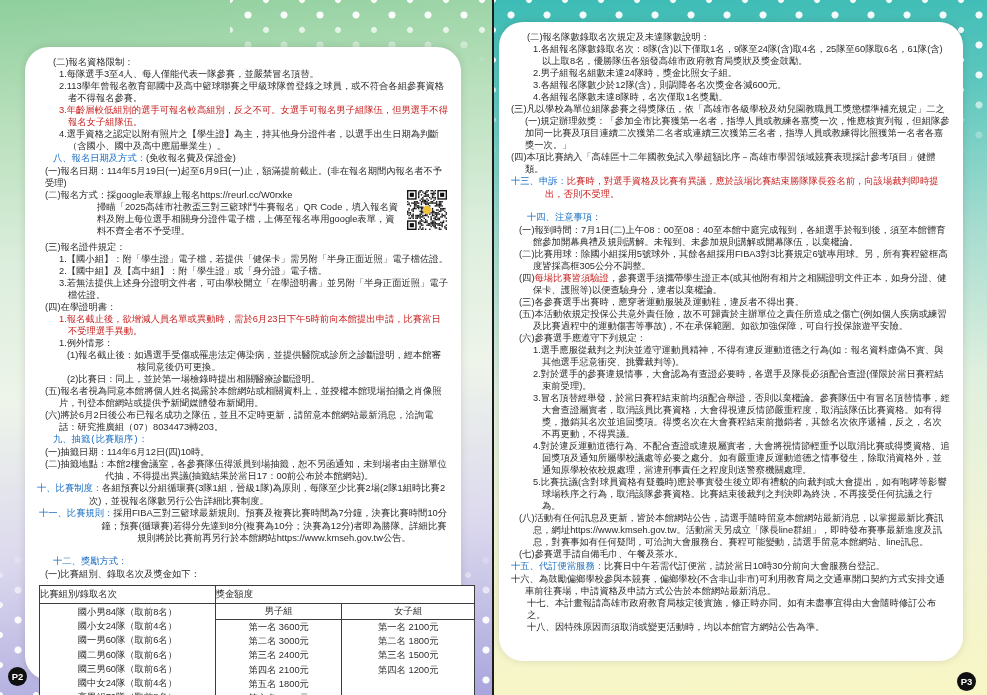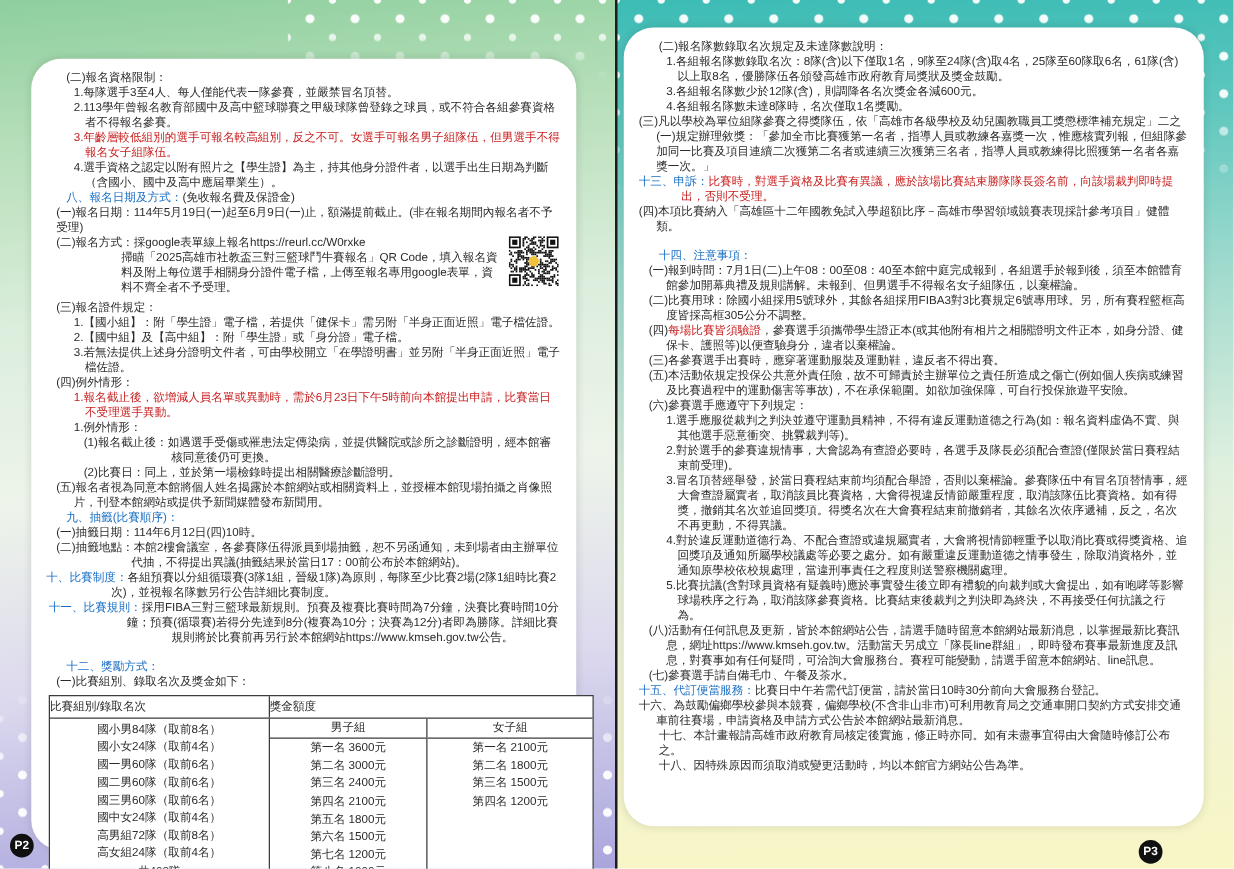--- a/index.html
+++ b/index.html
@@ -30,21 +30,21 @@
     mask-image:linear-gradient(0deg,#000 50%,transparent 100%);}
   .fold{position:absolute;left:492px;top:0;width:2px;height:695px;background:#1d1d1d;z-index:2;}
   
   .page{position:absolute;background:#fff;border-radius:24px;box-sizing:border-box;
     padding:9px 12px 6px 12px;color:#2b2b2b;font-size:9.3px;line-height:12px;z-index:3;
     box-shadow:0 0 8px rgba(0,0,0,.12);}
   .page-left{left:25px;top:30px;width:436px;height:633px;margin-top:17px;}
   .page-right{left:499px;top:22px;width:464px;height:639px;}
   .para{margin:0;}
   .gap{height:11px;}
-  .c-k{color:#2b2b2b;} .c-r{color:#c81d1d;} .c-b{color:#1a6fc4;}
+  .c-k{color:#2b2b2b;} .c-r{color:#c81d1d;} .c-b{color:#1a6fc4;font-family:Liberation Mono, monospace;}
   
   .h0{padding-left:16px;}
   .h0c14{padding-left:14px;text-indent:-14px;}
   .h0c34{padding-left:34px;text-indent:-34px;}
   .h0c52{padding-left:52px;text-indent:-52px;}
   .h0c62{padding-left:62px;text-indent:-62px;text-align:center;}
   .h1{padding-left:8px;}
   .h1c22{padding-left:22px;text-indent:-14px;}
   .h1c68{padding-left:68px;text-indent:-60px;}
   .h2{padding-left:31px;text-indent:-9px;}
@@ -65,21 +65,21 @@
   .pt-col2{width:29.2%;border-right:1px solid #3c3c3c;}
   .pt-col3{flex:1;}
   .pt-sub{border-bottom:1px solid #3c3c3c;line-height:15px;}
   .pt-cell{line-height:14.2px;}
   .pt-cat{line-height:14.2px;}
   
   .badge{position:absolute;width:19px;height:19px;border-radius:50%;background:#101010;color:#fff;
     font-weight:bold;font-size:9.5px;display:flex;align-items:center;justify-content:center;z-index:6;
     font-family:"Liberation Sans","DejaVu Sans",sans-serif;}
   #badge-p2{left:8px;top:667px;}
-  #badge-p3{left:911px;top:672px;}
+  #badge-p3{left:957px;top:672px;}
 </style>
 </head>
 <body>
 
 <div id="canvas">
   <div class="bg-left"></div>
   <div class="bg-right"></div>
   <div class="dots dots-tr"></div>
   <div class="dots dots-tl"></div>
   <div class="dots dots-bl"></div>
@@ -399,26 +399,27 @@
           <rect x="24" y="2" width="3" height="3" fill="#111"></rect>
           <rect x="0" y="22" width="7" height="7" fill="#111"></rect>
           <rect x="1" y="23" width="5" height="5" fill="#fff"></rect>
           <rect x="2" y="24" width="3" height="3" fill="#111"></rect>
           <circle cx="14.5" cy="14.5" r="3" fill="#f0c23c"></circle>
         </svg><span class="c-k">掃瞄「2025高雄市社教盃三對三籃球鬥牛賽報名」QR Code，填入報名資料及附上每位選手相關身分證件電子檔，上傳至報名專用google表單，資料不齊全者不予受理。</span></div>
       <div class="para h1"><span class="c-k">(三)報名證件規定：</span></div>
       <div class="para h2"><span class="c-k">1.【國小組】：附「學生證」電子檔，若提供「健保卡」需另附「半身正面近照」電子檔佐證。</span></div>
       <div class="para h2"><span class="c-k">2.【國中組】及【高中組】：附「學生證」或「身分證」電子檔。</span></div>
       <div class="para h2"><span class="c-k">3.若無法提供上述身分證明文件者，可由學校開立「在學證明書」並另附「半身正面近照」電子檔佐證。</span></div>
-      <div class="para h1"><span class="c-k">(四)例外情形：</span></div>
+      <div class="para h1"><span class="c-k">(四)在學證明書：</span></div>
       <div class="para h2"><span class="c-r">1.報名截止後，欲增減人員名單或異動時，需於6月23日下午5時前向本館提出申請，比賽當日不受理選手異動。</span></div>
       <div class="para h2"><span class="c-k">1.例外情形：</span></div>
       <div class="para h3c100"><span class="c-k">(1)報名截止後：如遇選手受傷或罹患法定傳染病，並提供醫院或診所之診斷證明，經本館審核同意後仍可更換。</span></div>
       <div class="para h3"><span class="c-k">(2)比賽日：同上，並於第一場檢錄時提出相關醫療診斷證明。</span></div>
       <div class="para h1c22"><span class="c-k">(五)報名者視為同意本館將個人姓名揭露於本館網站或相關資料上，並授權本館現場拍攝之肖像照片，刊登本館網站或提供予新聞媒體發布新聞用。</span></div>
+      <div class="para h1c22"><span class="c-k">(六)將於6月2日後公布已報名成功之隊伍，並且不定時更新，請留意本館網站最新消息，洽詢電話：研究推廣組（07）8034473轉203。</span></div>
       <div class="para h0"><span class="c-b">九、抽籤(比賽順序)：</span></div>
       <div class="para h1"><span class="c-k">(一)抽籤日期：114年6月12日(四)10時。</span></div>
       <div class="para h1c68"><span class="c-k">(二)抽籤地點：本館2樓會議室，各參賽隊伍得派員到場抽籤，恕不另函通知，未到場者由主辦單位代抽，不得提出異議(抽籤結果於當日17：00前公布於本館網站)。</span></div>
       <div class="para h0c52"><span class="c-b">十、比賽制度：</span><span class="c-k">各組預賽以分組循環賽(3隊1組，晉級1隊)為原則，每隊至少比賽2場(2隊1組時比賽2次)，並視報名隊數另行公告詳細比賽制度。</span></div>
       <div class="para h0c62"><span class="c-b">十一、比賽規則：</span><span class="c-k">採用FIBA三對三籃球最新規則。預賽及複賽比賽時間為7分鐘，決賽比賽時間10分鐘；預賽(循環賽)若得分先達到8分(複賽為10分；決賽為12分)者即為勝隊。詳細比賽規則將於比賽前再另行於本館網站https://www.kmseh.gov.tw公告。</span></div>
       <div class="gap"></div>
       <div class="para h0"><span class="c-b">十二、獎勵方式：</span></div>
       <div class="para h1"><span class="c-k">(一)比賽組別、錄取名次及獎金如下：</span></div>
       <div class="prize-table">
         <div class="pt-head">
@@ -454,28 +455,29 @@
             <div class="pt-cell">第二名 1800元</div>
             <div class="pt-cell">第三名 1500元</div>
             <div class="pt-cell">第四名 1200元</div>
           </div>
         </div>
       </div>
     </div>
   <div class="page page-right" id="page-right">
       <div class="para h0"><span class="c-k">(二)報名隊數錄取名次規定及未達隊數說明：</span></div>
       <div class="para h2"><span class="c-k">1.各組報名隊數錄取名次：8隊(含)以下僅取1名，9隊至24隊(含)取4名，25隊至60隊取6名，61隊(含)以上取8名，優勝隊伍各頒發高雄市政府教育局獎狀及獎金鼓勵。</span></div>
+      <div class="para h2"><span class="c-k">2.男子組報名組數未達24隊時，獎金比照女子組。</span></div>
       <div class="para h2"><span class="c-k">3.各組報名隊數少於12隊(含)，則調降各名次獎金各減600元。</span></div>
       <div class="para h2"><span class="c-k">4.各組報名隊數未達8隊時，名次僅取1名獎勵。</span></div>
       <div class="para h0c14"><span class="c-k">(三)凡以學校為單位組隊參賽之得獎隊伍，依「高雄市各級學校及幼兒園教職員工獎懲標準補充規定」二之(一)規定辦理敘獎：「參加全市比賽獲第一名者，指導人員或教練各嘉獎一次，惟應核實列報，但組隊參加同一比賽及項目連續二次獲第二名者或連續三次獲第三名者，指導人員或教練得比照獲第一名者各嘉獎一次。」</span></div>
+      <div class="para h0c14"><span class="c-k">(四)本項比賽納入「高雄區十二年國教免試入學超額比序－高雄市學習領域競賽表現採計參考項目」健體類。</span></div>
       <div class="para h0c34"><span class="c-b">十三、申訴：</span><span class="c-r">比賽時，對選手資格及比賽有異議，應於該場比賽結束勝隊隊長簽名前，向該場裁判即時提出，否則不受理。</span></div>
-      <div class="para h0c14"><span class="c-k">(四)本項比賽納入「高雄區十二年國教免試入學超額比序－高雄市學習領域競賽表現採計參考項目」健體類。</span></div>
       <div class="gap"></div>
       <div class="para h0"><span class="c-b">十四、注意事項：</span></div>
-      <div class="para h1c22"><span class="c-k">(一)報到時間：7月1日(二)上午08：00至08：40至本館中庭完成報到，各組選手於報到後，須至本館體育館參加開幕典禮及規則講解。未報到、但男選手不得報名女子組隊伍，以棄權論。</span></div>
+      <div class="para h1c22"><span class="c-k">(一)報到時間：7月1日(二)上午08：00至08：40至本館中庭完成報到，各組選手於報到後，須至本館體育館參加開幕典禮及規則講解。未報到、未參加規則講解或開幕隊伍，以棄權論。</span></div>
       <div class="para h1c22"><span class="c-k">(二)比賽用球：除國小組採用5號球外，其餘各組採用FIBA3對3比賽規定6號專用球。另，所有賽程籃框高度皆採高框305公分不調整。</span></div>
       <div class="para h1c22"><span class="c-k">(四)</span><span class="c-r">每場比賽皆須驗證</span><span class="c-k">，參賽選手須攜帶學生證正本(或其他附有相片之相關證明文件正本，如身分證、健保卡、護照等)以便查驗身分，違者以棄權論。</span></div>
       <div class="para h1"><span class="c-k">(三)各參賽選手出賽時，應穿著運動服裝及運動鞋，違反者不得出賽。</span></div>
       <div class="para h1c22"><span class="c-k">(五)本活動依規定投保公共意外責任險，故不可歸責於主辦單位之責任所造成之傷亡(例如個人疾病或練習及比賽過程中的運動傷害等事故)，不在承保範圍。如欲加強保障，可自行投保旅遊平安險。</span></div>
       <div class="para h1"><span class="c-k">(六)參賽選手應遵守下列規定：</span></div>
       <div class="para h2"><span class="c-k">1.選手應服從裁判之判決並遵守運動員精神，不得有違反運動道德之行為(如：報名資料虛偽不實、與其他選手惡意衝突、挑釁裁判等)。</span></div>
       <div class="para h2"><span class="c-k">2.對於選手的參賽違規情事，大會認為有查證必要時，各選手及隊長必須配合查證(僅限於當日賽程結束前受理)。</span></div>
       <div class="para h2"><span class="c-k">3.冒名頂替經舉發，於當日賽程結束前均須配合舉證，否則以棄權論。參賽隊伍中有冒名頂替情事，經大會查證屬實者，取消該員比賽資格，大會得視違反情節嚴重程度，取消該隊伍比賽資格。如有得獎，撤銷其名次並追回獎項。得獎名次在大會賽程結束前撤銷者，其餘名次依序遞補，反之，名次不再更動，不得異議。</span></div>
       <div class="para h2"><span class="c-k">4.對於違反運動道德行為、不配合查證或違規屬實者，大會將視情節輕重予以取消比賽或得獎資格、追回獎項及通知所屬學校議處等必要之處分。如有嚴重違反運動道德之情事發生，除取消資格外，並通知原學校依校規處理，當違刑事責任之程度則送警察機關處理。</span></div>
       <div class="para h2"><span class="c-k">5.比賽抗議(含對球員資格有疑義時)應於事實發生後立即有禮貌的向裁判或大會提出，如有咆哮等影響球場秩序之行為，取消該隊參賽資格。比賽結束後裁判之判決即為終決，不再接受任何抗議之行為。</span></div>

